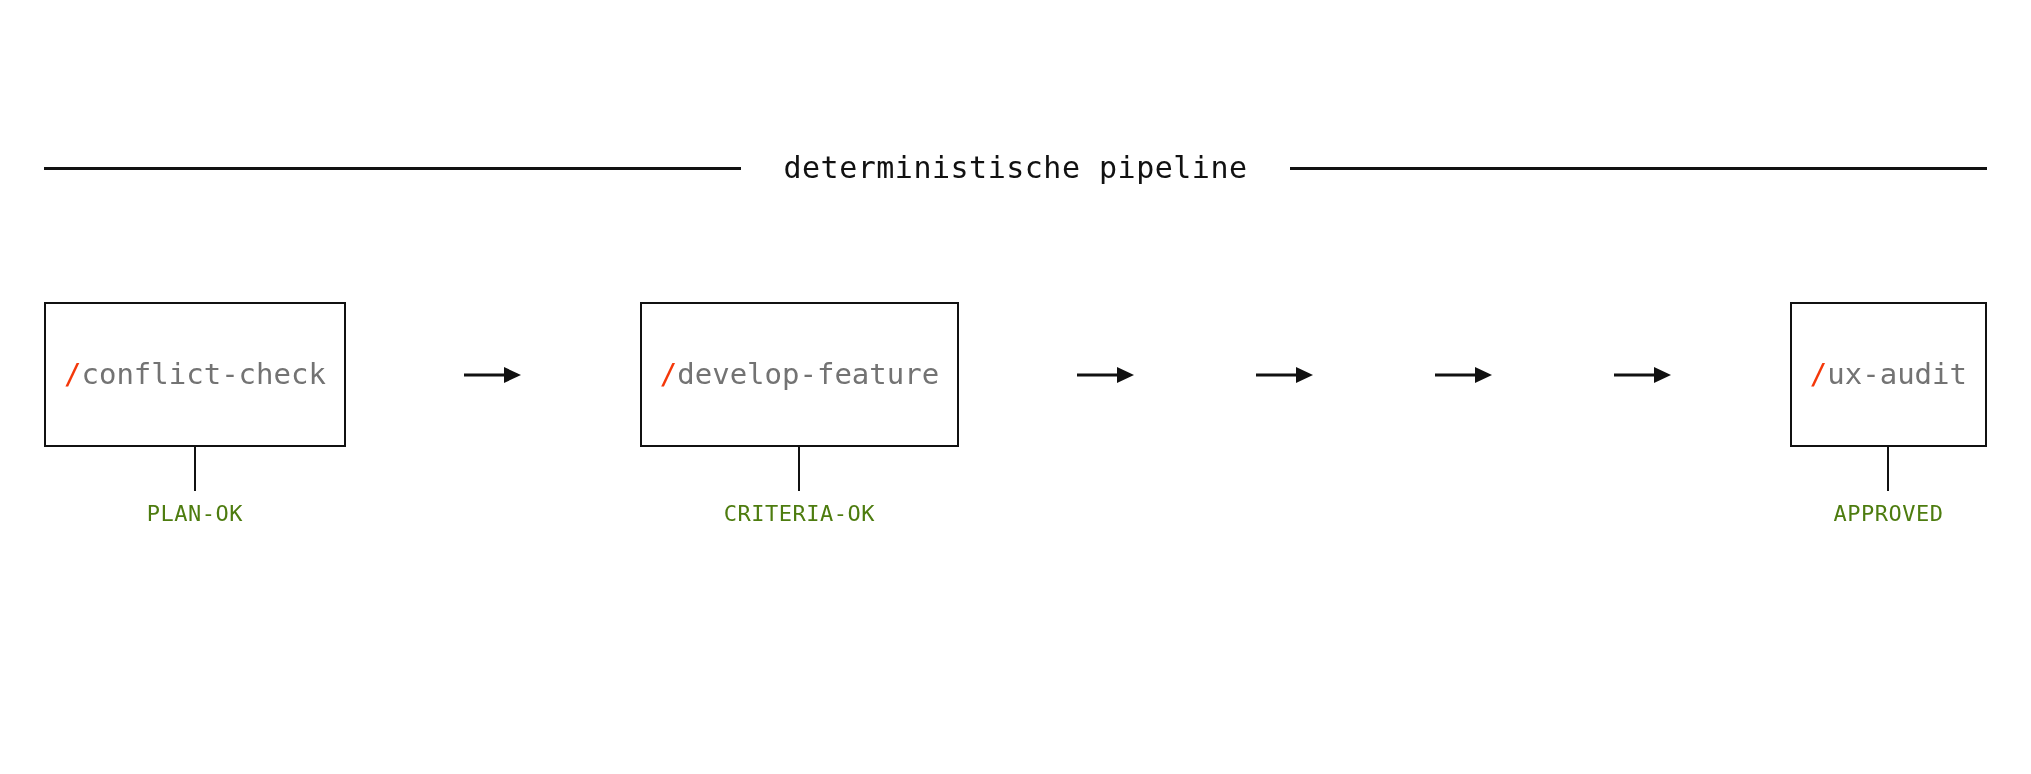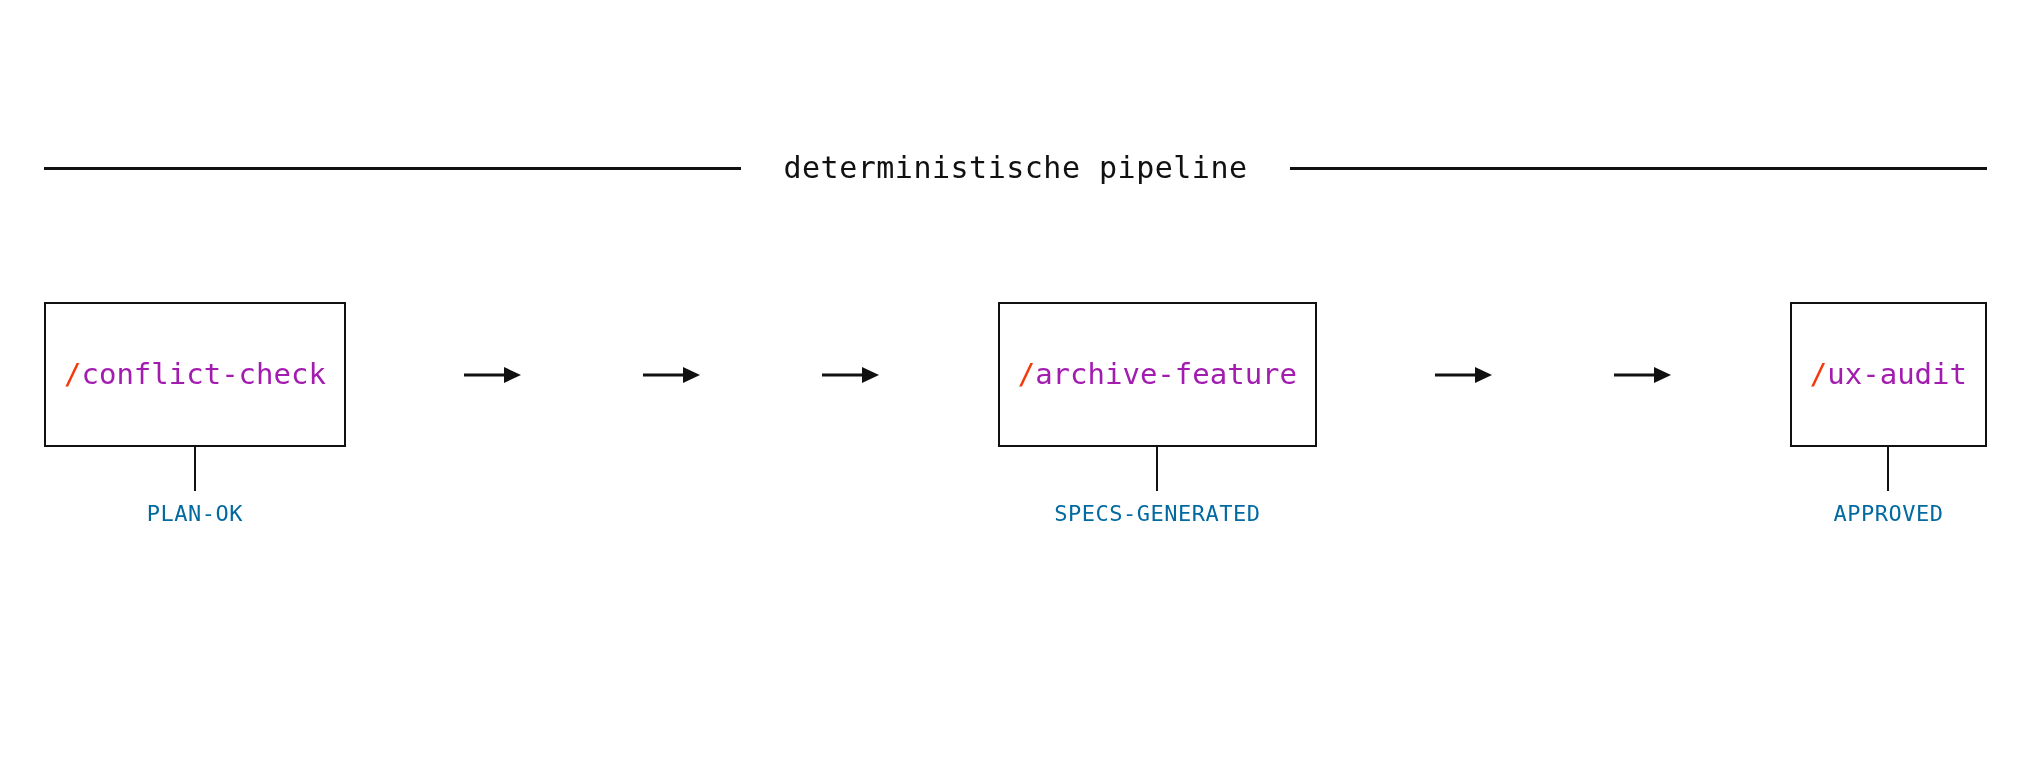--- a/index.html
+++ b/index.html
@@ -77,36 +77,36 @@
   }
   .cmd {
     font-size: 29px;
     line-height: 1;
     letter-spacing: 0px;
   }
   .cmd .slash {
     color: #F4380A;
   }
   .cmd .name {
-    color: #a21caf;
+    color: #737373;
   }
 
   
   .stem {
     width: 0;
     height: 44px;
     border-left: 2px solid #111111;
     margin-top: 0;
   }
   .status {
     margin-top: 12px;
     font-size: 22px;
     line-height: 1;
     letter-spacing: 0.5px;
-    color: #0369a1;
+    color: #4d7c0f;
     white-space: nowrap;
   }
 
   
   .arrow {
     flex: 0 0 auto;
     height: 145px;
     display: flex;
     align-items: center;
     justify-content: center;
@@ -132,38 +132,38 @@
         </div>
         <div class="stem"></div>
         <div class="status">PLAN-OK</div>
       </div>
       <div class="arrow">
         <svg width="58" height="22" viewBox="0 0 58 22" aria-hidden="true">
           <line x1="0" y1="11" x2="42" y2="11" stroke="#111111" stroke-width="3"></line>
           <polygon points="40,3 57,11 40,19" fill="#111111"></polygon>
         </svg>
       </div>
+      <div class="stage">
+        <div class="node-box">
+          <div class="cmd"><span class="slash">/</span><span class="name">develop-feature</span></div>
+        </div>
+        <div class="stem"></div>
+        <div class="status">CRITERIA-OK</div>
+      </div>
       <div class="arrow">
         <svg width="58" height="22" viewBox="0 0 58 22" aria-hidden="true">
           <line x1="0" y1="11" x2="42" y2="11" stroke="#111111" stroke-width="3"></line>
           <polygon points="40,3 57,11 40,19" fill="#111111"></polygon>
         </svg>
       </div>
       <div class="arrow">
         <svg width="58" height="22" viewBox="0 0 58 22" aria-hidden="true">
           <line x1="0" y1="11" x2="42" y2="11" stroke="#111111" stroke-width="3"></line>
           <polygon points="40,3 57,11 40,19" fill="#111111"></polygon>
         </svg>
-      </div>
-      <div class="stage">
-        <div class="node-box">
-          <div class="cmd"><span class="slash">/</span><span class="name">archive-feature</span></div>
-        </div>
-        <div class="stem"></div>
-        <div class="status">SPECS-GENERATED</div>
       </div>
       <div class="arrow">
         <svg width="58" height="22" viewBox="0 0 58 22" aria-hidden="true">
           <line x1="0" y1="11" x2="42" y2="11" stroke="#111111" stroke-width="3"></line>
           <polygon points="40,3 57,11 40,19" fill="#111111"></polygon>
         </svg>
       </div>
       <div class="arrow">
         <svg width="58" height="22" viewBox="0 0 58 22" aria-hidden="true">
           <line x1="0" y1="11" x2="42" y2="11" stroke="#111111" stroke-width="3"></line>

